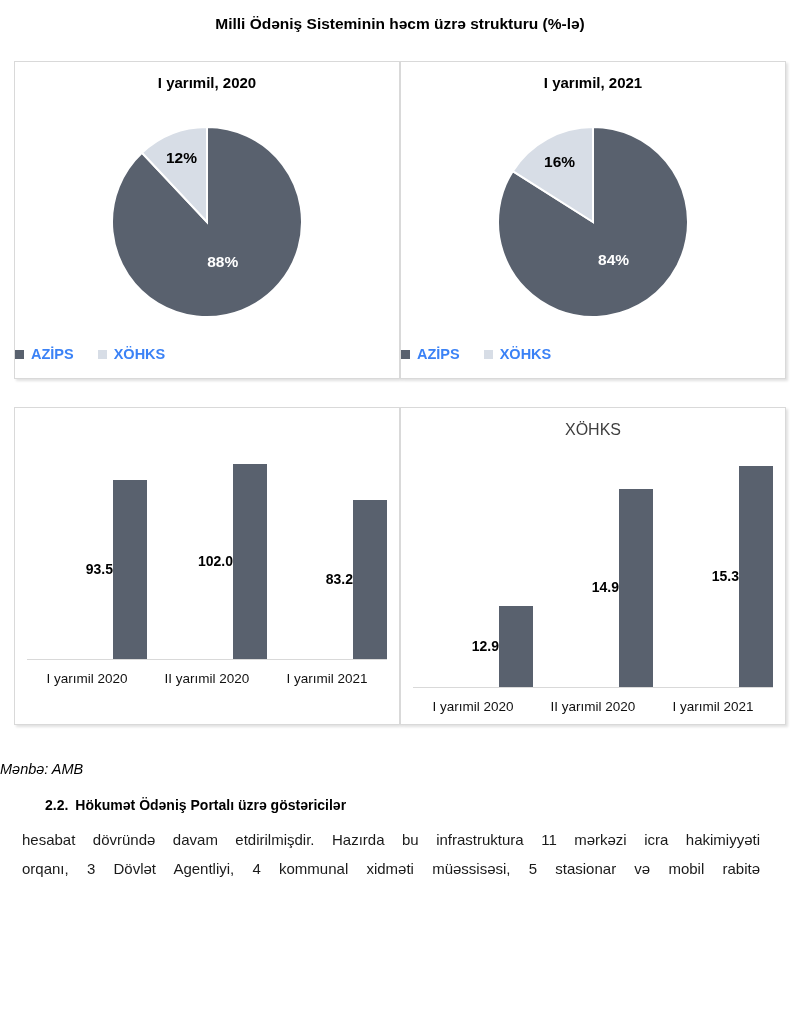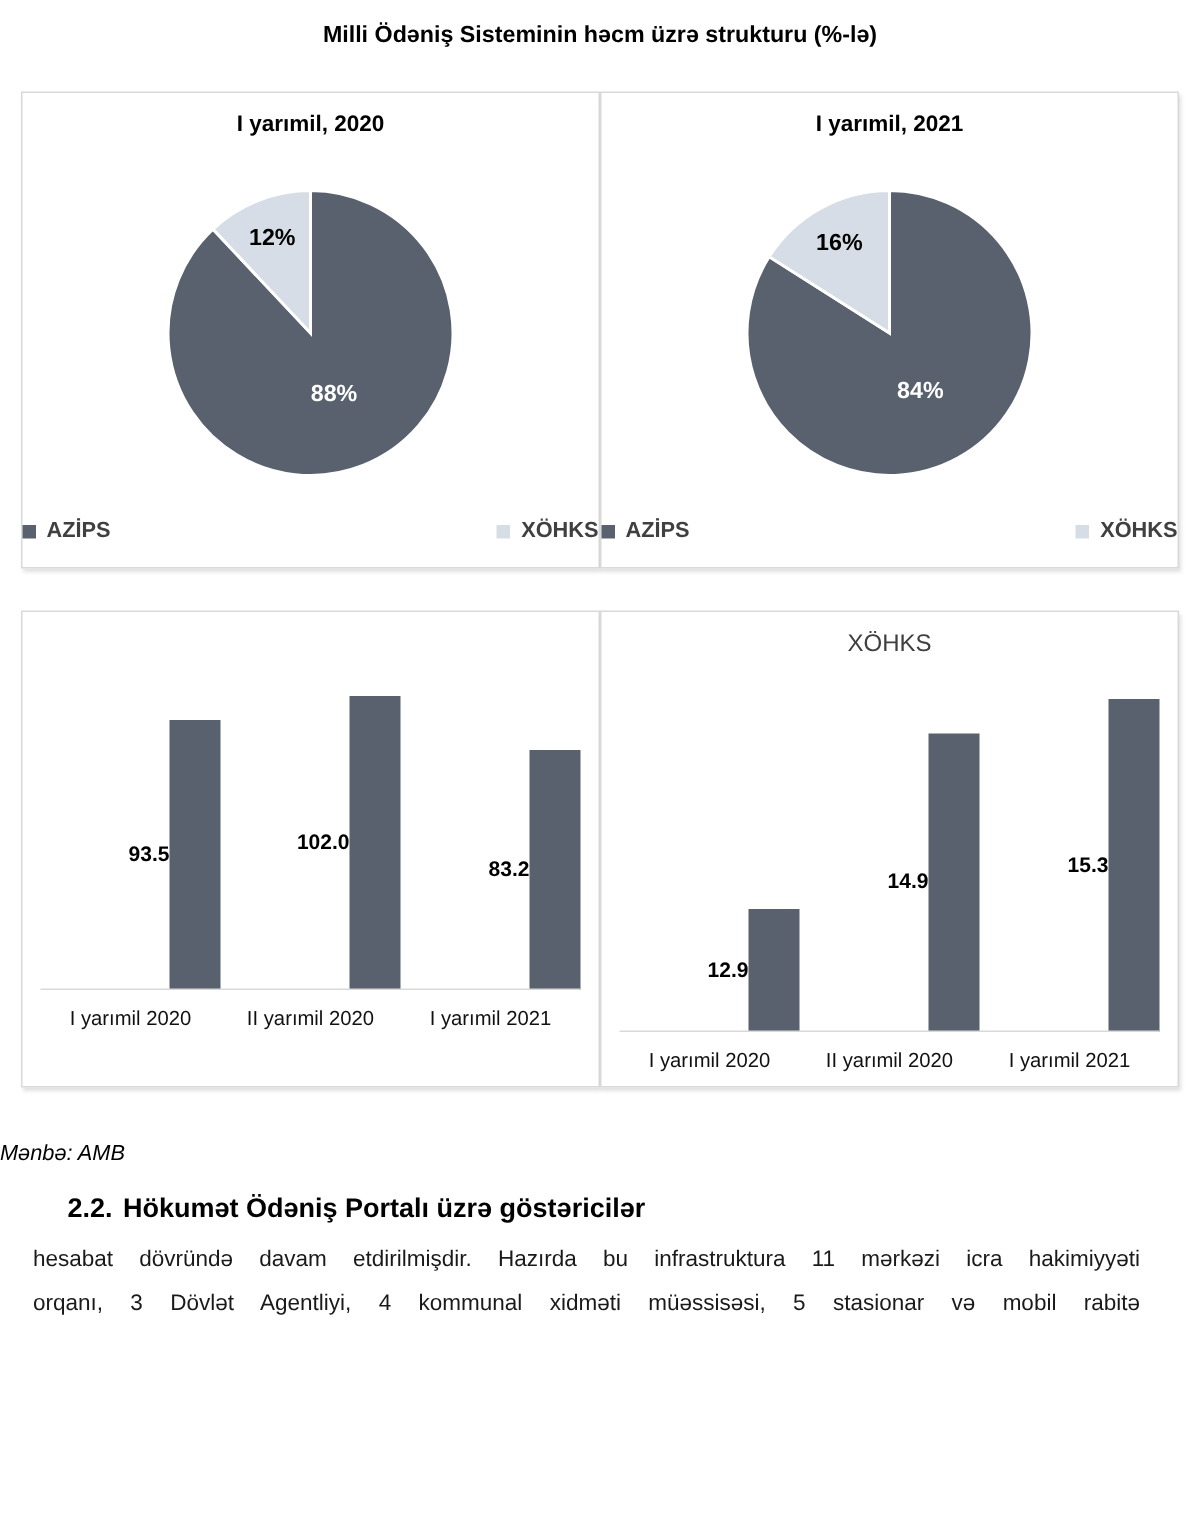--- a/index.html
+++ b/index.html
@@ -28,22 +28,22 @@
   .panel-title {
     text-align:center; font-weight:bold; font-size:15px; line-height:18px; color:#000;
   }
   .bar-panel .panel-title { font-weight:normal; font-size:16px; color:#3f3f3f; line-height:20px; margin-bottom:8px; }
 
   
   svg.pie { display:block; margin:25px auto 0; }
   .pie-value { font-family:"Liberation Sans", sans-serif; font-size:15.5px; font-weight:bold; }
   .legend {
     margin-top:auto; padding-bottom:16px;
-    display:flex; justify-content:space-between; align-items:center; gap:24px;
-    font-weight:bold; font-size:14.5px; color:#404040;
+    display:flex; justify-content:flex-start; align-items:center; gap:24px;
+    font-weight:bold; font-size:14.5px; color:#3b82f6;
   }
   .legend-item { display:flex; align-items:center; }
   .swatch { width:9px; height:9px; display:inline-block; margin-right:7px; }
 
   
   .plot {
     position:relative; height:240px; margin:0 12px;
     display:flex; align-items:flex-end; justify-content:space-around;
   }
   .axis-line {
@@ -57,21 +57,21 @@
   .bar { width:34px; }
   .cats { display:flex; margin:11px 12px 0; }
   .cat { width:33.33%; text-align:center; font-size:13.5px; color:#111; white-space:nowrap; }
 
   
   .source {
     margin-top:36px; text-align:left; font-style:italic;
     font-size:14.5px; line-height:16px; color:#000;
   }
   .section-heading {
-    margin:20px 40px 0 45px; font-size:18px; font-weight:bold; line-height:17px; color:#000;
+    margin:20px 40px 0 45px; font-size:14px; font-weight:bold; line-height:17px; color:#000;
     display:flex;
   }
   .section-number { margin-right:7px; }
   .body-par { margin:11px 40px 0 22px; font-size:15px; color:#1a1a1a; }
   .par-line { line-height:29px; text-align:justify; text-align-last:justify; white-space:normal; }
   .par-line.first { text-indent:51px; }
 </style>
 </head>
 <body>
 

